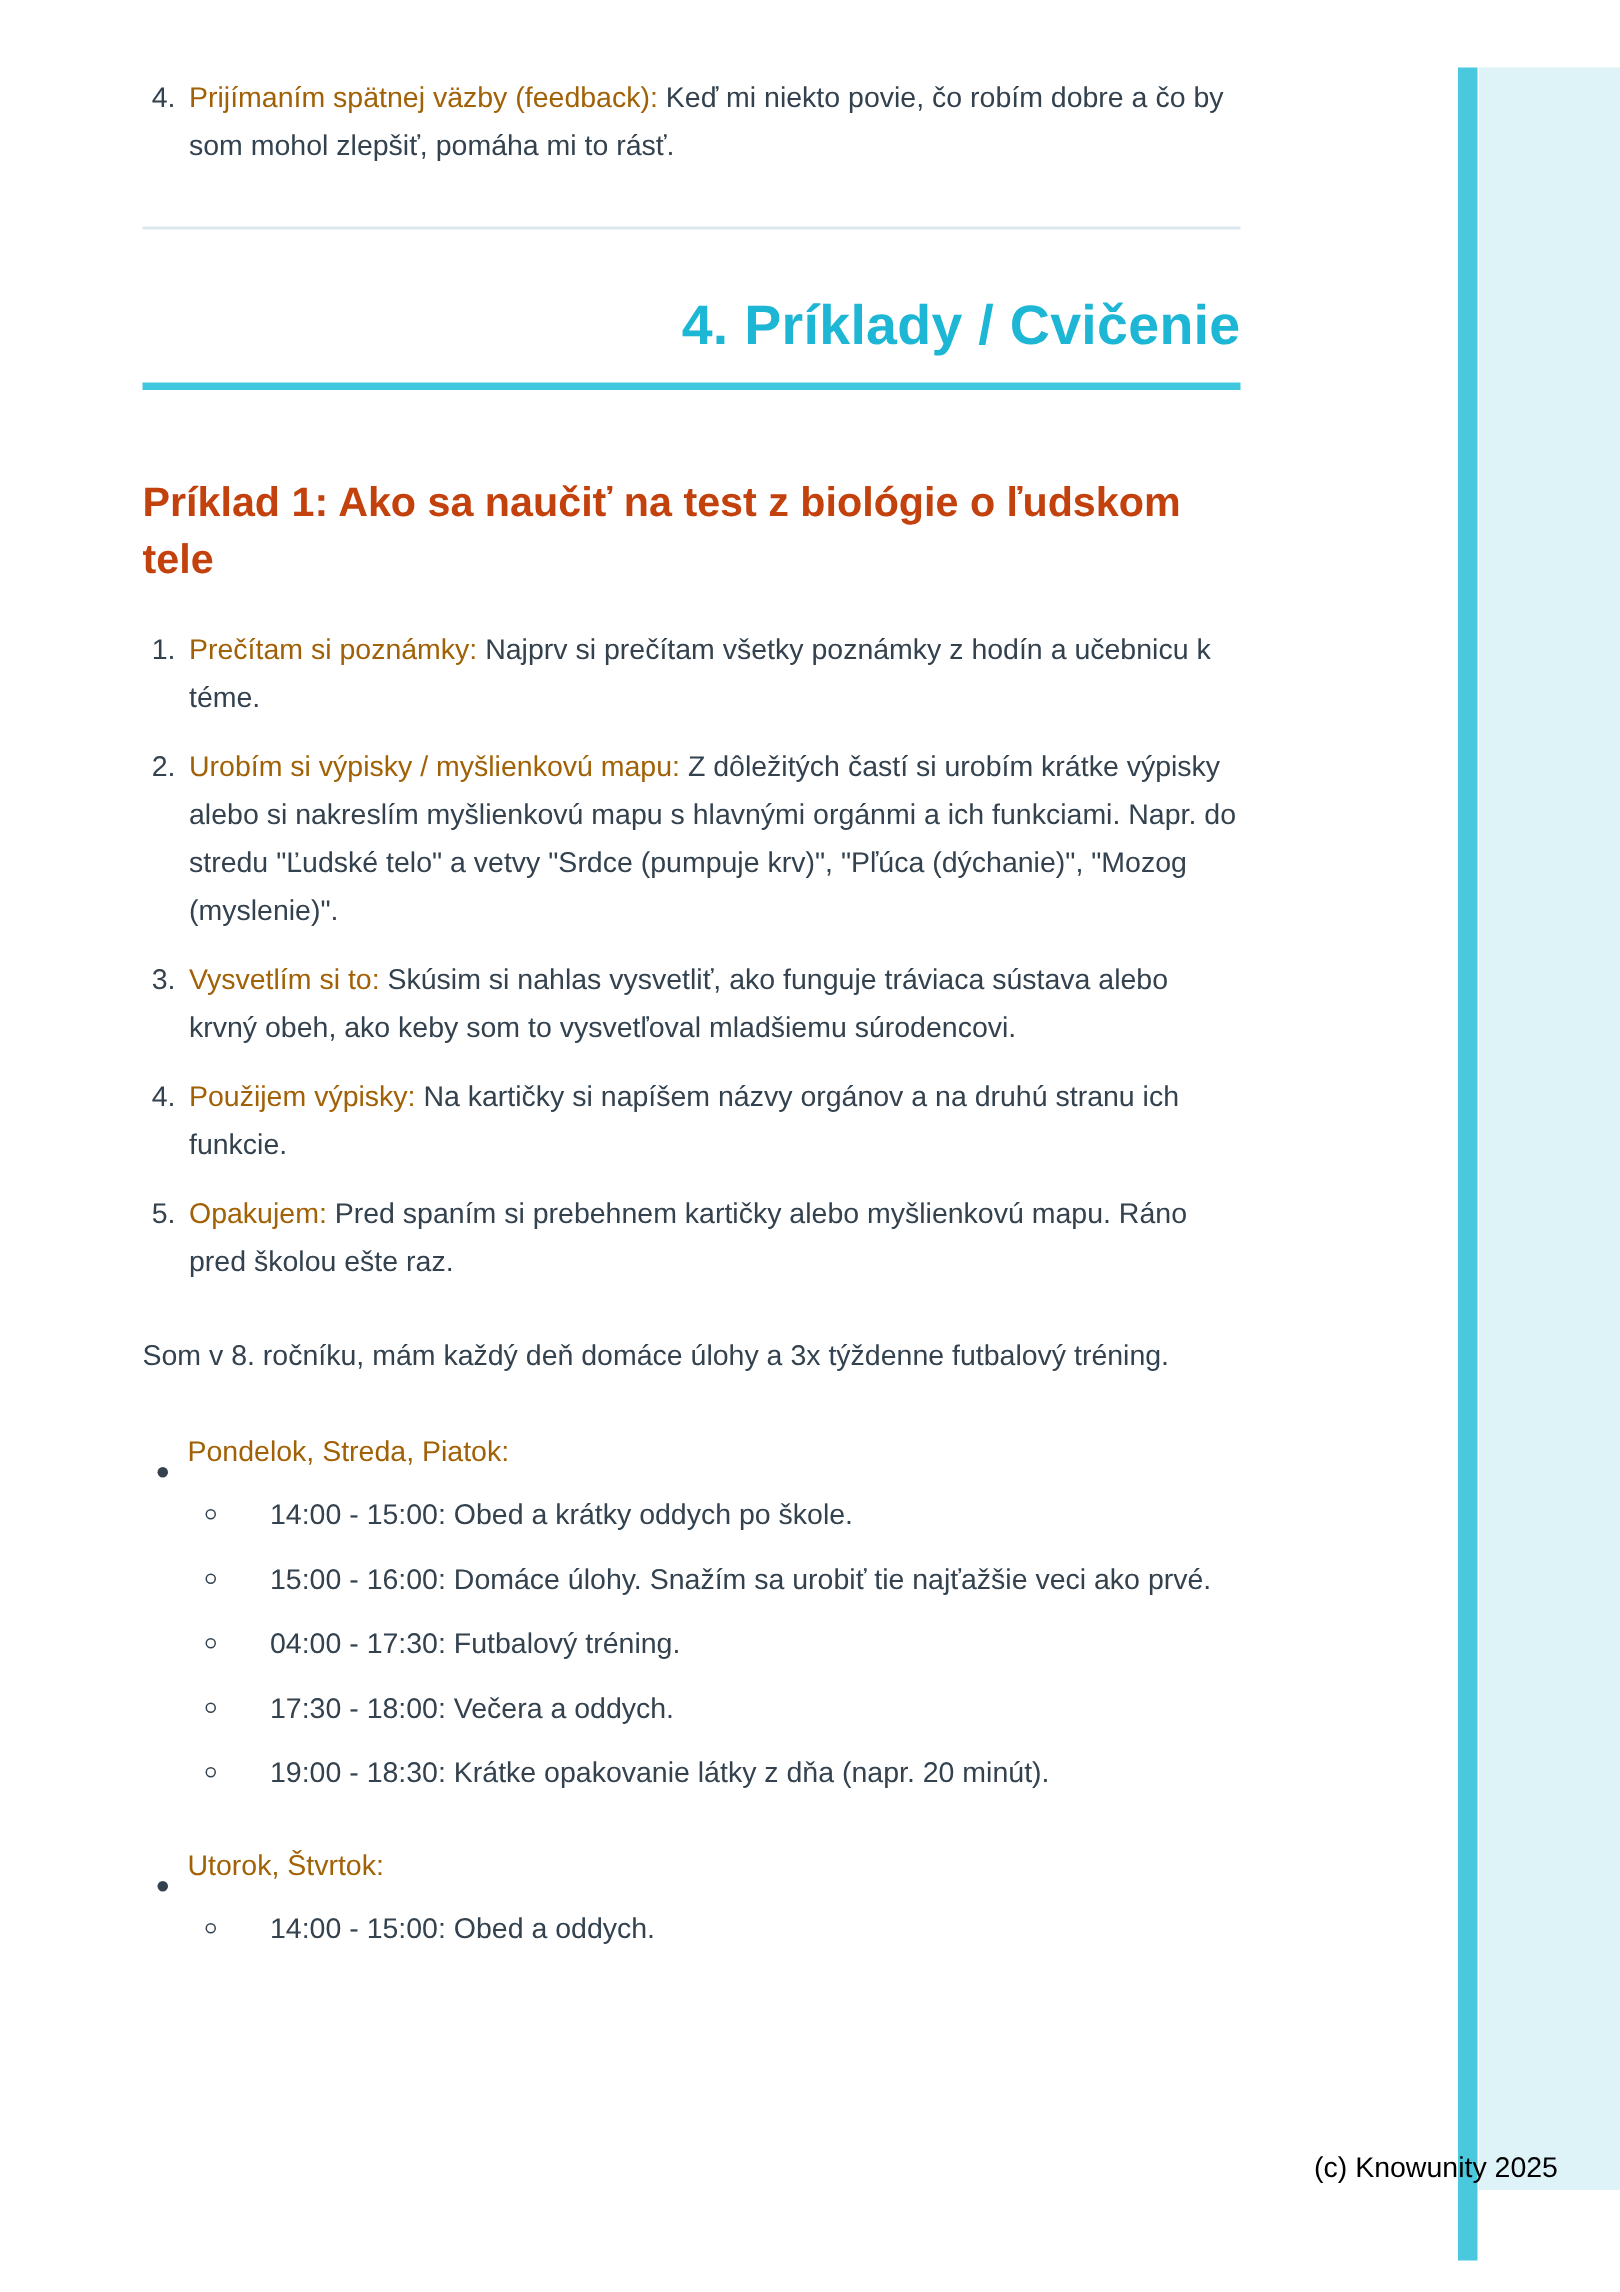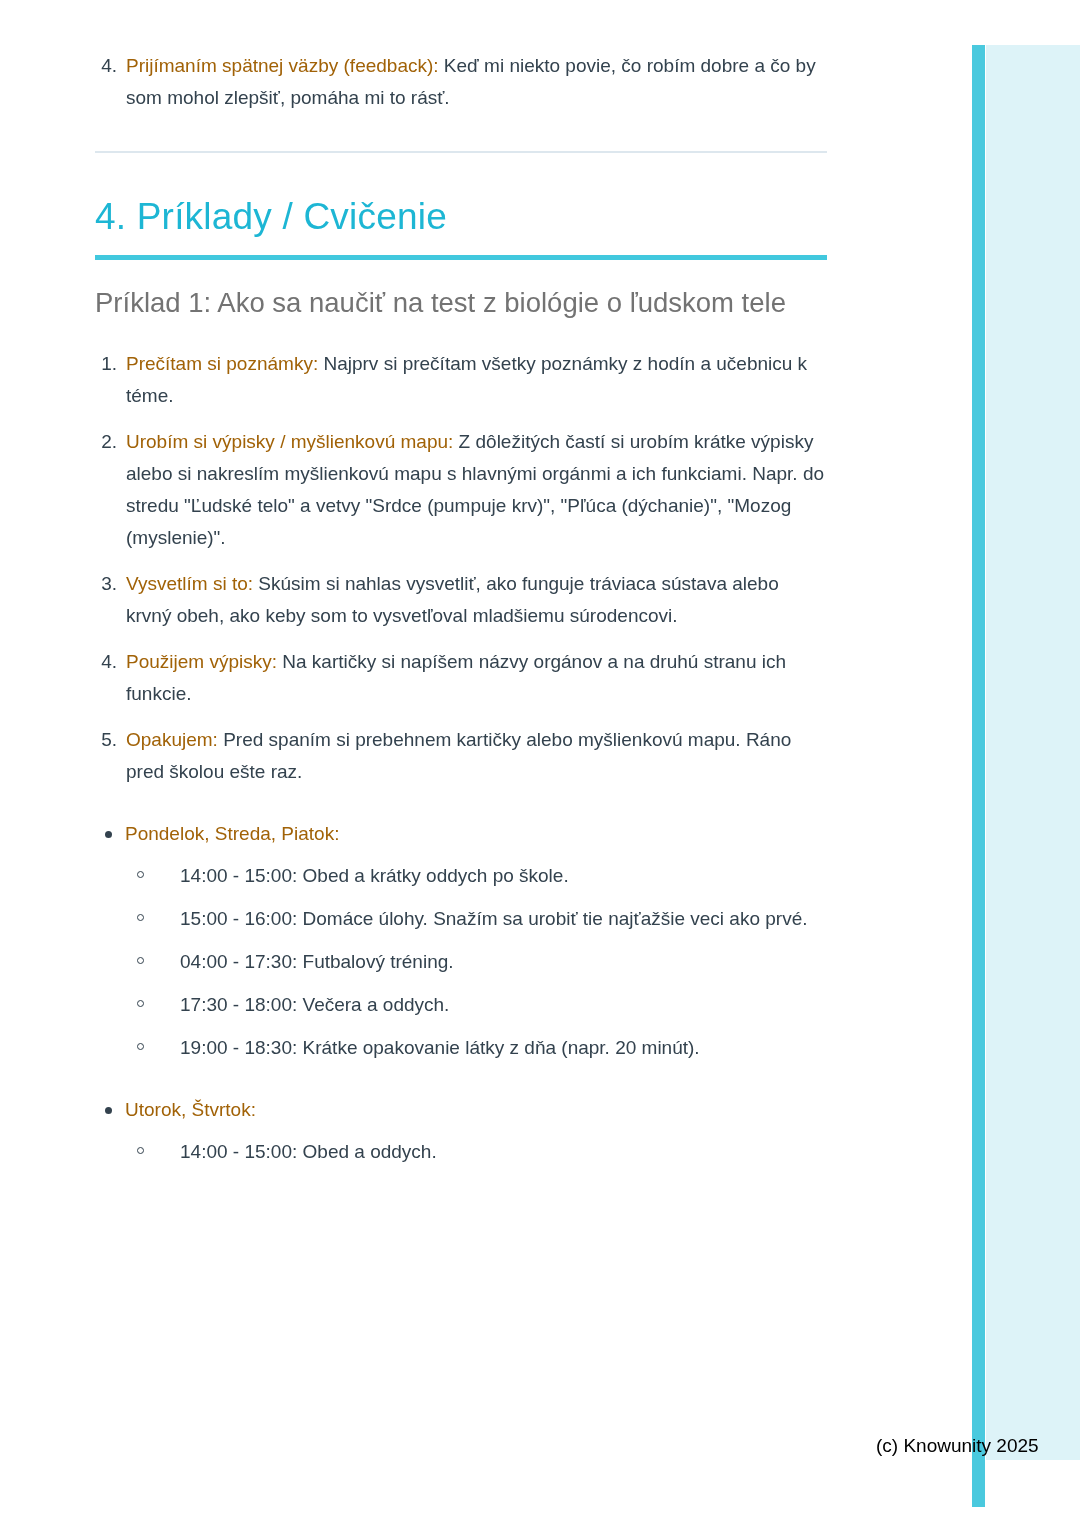--- a/index.html
+++ b/index.html
@@ -44,54 +44,55 @@
   .divider {
     border: none;
     border-top: 2px solid #dde7ee;
     margin: 37px 0 0 0;
   }
 
   h1 {
     margin: 42px 0 0 0;
     font-size: 37px;
     line-height: 44px;
-    font-weight: 400;
+    font-weight: 700;
     color: #1db6d4;
     letter-spacing: 0.2px;
+    text-align: right;
   }
   .h1-bar {
     height: 5px;
     background: #41c8de;
     margin-top: 16px;
   }
 
   h2 {
-    margin: 24px 0 26px 0;
+    margin: 56px 0 26px 0;
     font-size: 27.5px;
     line-height: 38px;
-    font-weight: 400;
-    color: #737373;
+    font-weight: 700;
+    color: #c2410c;
   }
 
   .oli { display: flex; margin-bottom: 14px; }
   .oli .num {
     flex: 0 0 22px;
     margin-right: 9px;
     text-align: right;
   }
   .oli .itext { margin: 0; flex: 1; }
 
   .para-justified {
     margin: 28px 0 0 0;
     line-height: 37px;
     text-align: justify;
   }
 
   .bullet-group { margin-top: 30px; }
-  .bli { display: flex; margin-bottom: 10px; margin-left: 10px; }
+  .bli { display: flex; margin-bottom: 10px; margin-left: 10px; align-items: flex-end; }
   .dot {
     flex: none;
     width: 7px;
     height: 7px;
     border-radius: 50%;
     background: #33424e;
     margin: 13px 13px 0 0;
   }
   .blabel { margin: 0; }
 
@@ -153,20 +154,21 @@
     <div class="oli">
       <span class="num">4.</span>
       <p class="itext"><strong>Použijem výpisky:</strong> <span>Na kartičky si napíšem názvy orgánov a na druhú stranu ich funkcie.</span></p>
     </div>
     <div class="oli">
       <span class="num">5.</span>
       <p class="itext"><strong>Opakujem:</strong> <span>Pred spaním si prebehnem kartičky alebo myšlienkovú mapu. Ráno pred školou ešte raz.</span></p>
     </div>
 
 
+    <p class="para-justified">Som v 8. ročníku, mám každý deň domáce úlohy a 3x týždenne futbalový tréning.</p>
 
     <div class="bullet-group">
       <div class="bli">
         <span class="dot"></span>
         <p class="blabel"><strong>Pondelok, Streda, Piatok:</strong></p>
       </div>
       <div class="sub">
         <div class="sli">
           <span class="ring"></span>
           <p>14:00 - 15:00: Obed a krátky oddych po škole.</p>

